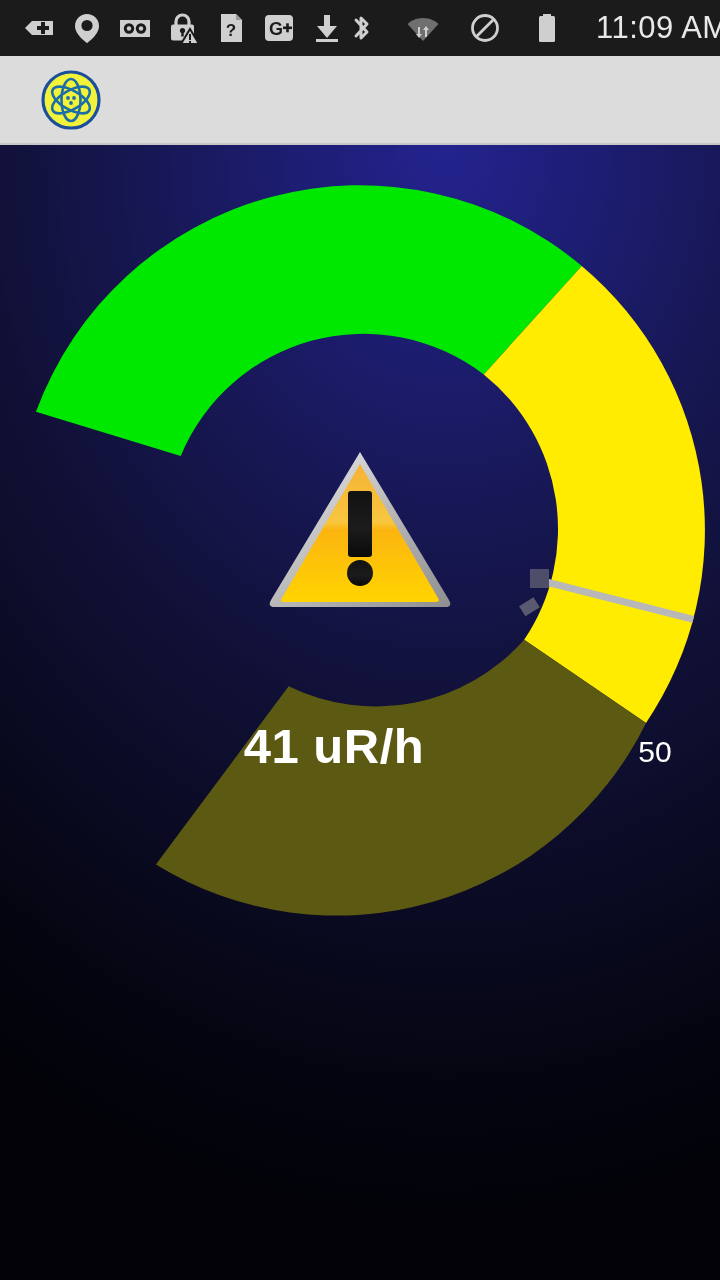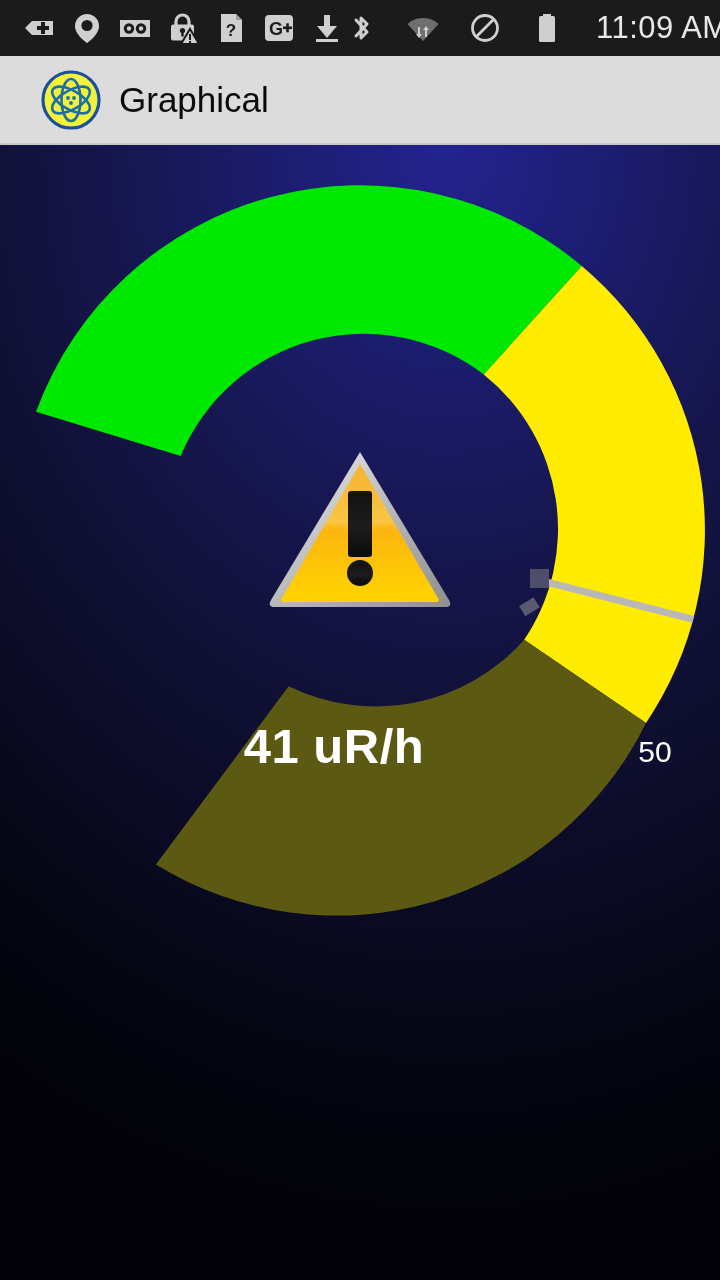--- a/index.html
+++ b/index.html
@@ -197,21 +197,20 @@
         <ellipse cx="31" cy="31" rx="21" ry="9.5" transform="rotate(90 31 31)"></ellipse>
         <ellipse cx="31" cy="31" rx="21" ry="9.5" transform="rotate(150 31 31)"></ellipse>
       </g>
       <g fill="#1b6ea8">
         <circle cx="28" cy="29" r="1.9"></circle>
           <circle cx="34" cy="29" r="1.9"></circle>
         <circle cx="31" cy="34" r="1.9"></circle>
       </g>
     </svg>
   </span>
-  <span id="app-title">Graphical</span>
 </div>
 
 <div id="content">
 
   <svg id="gauge-svg" viewBox="0 0 720 1135">
 
     <path fill="#00e800" d="M 35.99 266.85
              A 345 345 0 0 1 581.74 120.94
              L 483.76 229.43
              A 198 198 0 0 0 180.72 310.95

